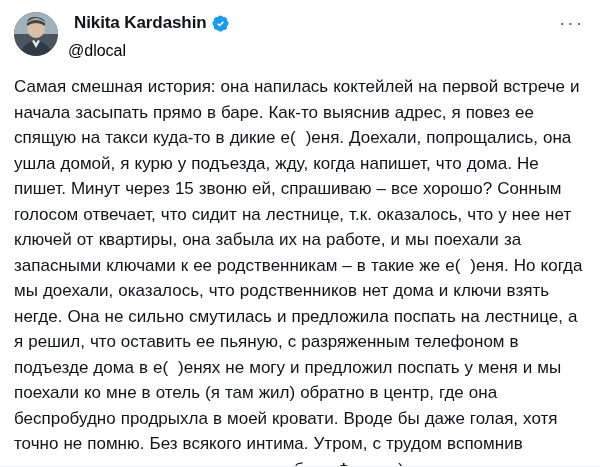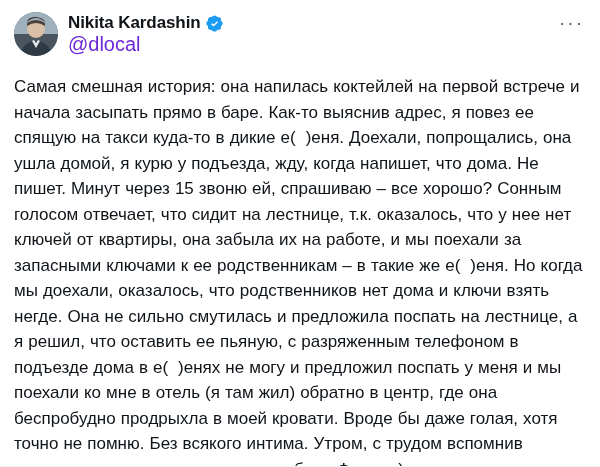--- a/index.html
+++ b/index.html
@@ -47,40 +47,41 @@
     flex-direction: column;
     justify-content: center;
     padding-top: 1px;
     flex: 1 1 auto;
     min-width: 0;
   }
   .name-row {
     display: flex;
     align-items: flex-end;
     line-height: 20px;
+    margin-left: 6px;
   }
   .display-name {
     font-size: 17px;
     font-weight: bold;
     color: #0f1419;
     letter-spacing: -0.1px;
     white-space: nowrap;
   }
   .verified {
     margin-left: 4px;
     width: 19px;
     height: 19px;
     display: inline-block;
   }
   .verified svg { display: block; }
   .handle {
-    font-size: 20px;
-    color: #6d28d9;
+    font-size: 16px;
+    color: #000000;
     line-height: 20px;
-    margin-top: 1px;
+    margin-top: 8px;
   }
   .more-btn {
     flex: 0 0 auto;
     color: #536471;
     font-size: 19px;
     line-height: 18px;
     letter-spacing: 2px;
     padding: 2px 2px 0 6px;
     cursor: pointer;
     user-select: none;

